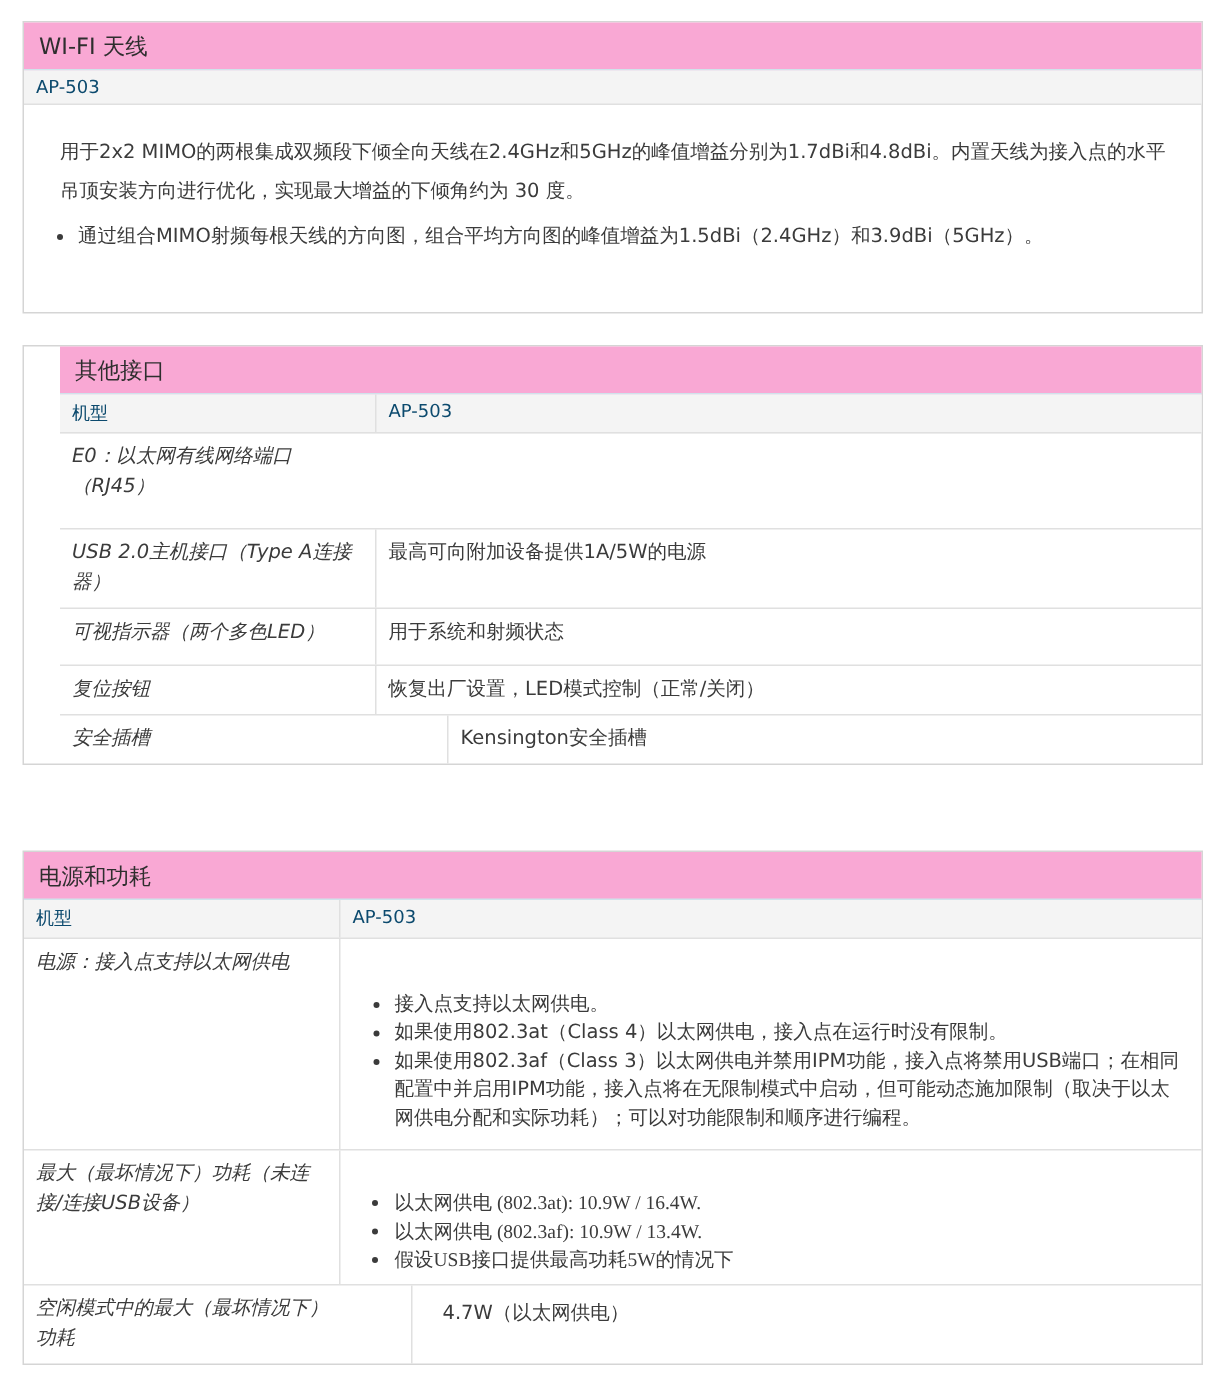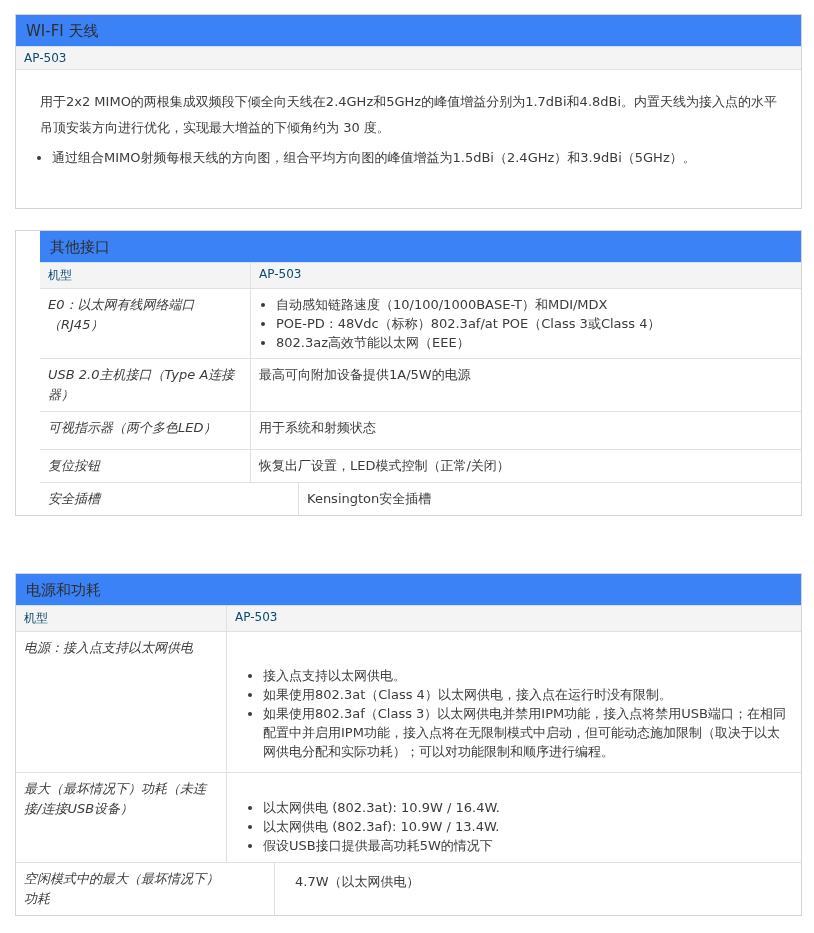--- a/index.html
+++ b/index.html
@@ -9,21 +9,21 @@
     font-size:13px;color:#3b3b3b;
   }
   .box{
     box-sizing:border-box;margin-left:15px;width:787px;
     border:1px solid #d5d5d5;background:#fff;
   }
   .box.first{margin-top:14px;}
   .box.second{margin-top:21px;padding-left:24px;}
   .box.third{margin-top:57px;}
   .hdr{
-    box-sizing:border-box;height:32px;background:#3b82f6;
+    box-sizing:border-box;height:32px;background:#f9a8d4;
     padding:7px 10px 0 10px;font-size:15px;color:#2e2e2e;
     border-bottom:1px solid #cfe3eb;
   }
   .model-row{
     display:flex;background:#f4f4f4;border-bottom:1px solid #e0e0e0;
     color:#0c4a6e;font-size:12px;
   }
   .model-row.single{display:block;padding:4px 8px;}
   .model-row .ml{box-sizing:border-box;width:210px;padding:4px 8px;}
   .model-row .mr{box-sizing:border-box;flex:1;border-left:1px solid #e0e0e0;padding:4px 8px;}
@@ -34,21 +34,21 @@
   .trow{display:flex;border-bottom:1px solid #e0e0e0;}
   .trow:last-child{border-bottom:none;gap:48px;}
   .tl{box-sizing:border-box;width:210px;padding:6px 4px 6px 8px;line-height:20px;font-style:italic;}
   .tr{box-sizing:border-box;flex:1;border-left:1px solid #e0e0e0;padding:6px 10px 6px 8px;line-height:20px;}
   .tr ul{margin:0;padding-left:17px;}
   .tr li{line-height:19px;margin:0;}
   .mh63{min-height:63px;} .mh38{min-height:38px;} .mh37{min-height:37px;justify-content:space-between;}
   .mh25{min-height:25px;} .mh24{min-height:24px;} .mh23{min-height:23px;}
   .mh140{min-height:140px;} .mh89{min-height:89px;} .mh39{min-height:39px;}
   .ul-power{margin:28px 0 0 0 !important;padding-left:28px !important;}
-  .ul-max{margin:19px 0 0 0 !important;padding-left:28px !important;}
+  .ul-max{margin:19px 0 0 0 !important;padding-left:28px !important;font-family:Liberation Serif, serif;}
   .val-indent{padding:9px 10px 6px 20px;}
 </style>
 </head>
 <body>
 
 <div class="box first">
   <div class="hdr">WI-FI 天线</div>
   <div class="model-row single">
     <span>AP-503</span>
   </div>
@@ -62,27 +62,20 @@
 
 <div class="box second">
   <div class="hdr">其他接口</div>
   <div class="model-row">
     <div class="ml">机型</div>
     <div class="mr">AP-503</div>
   </div>
 
   <div class="trow mh63">
     <div class="tl">E0：以太网有线网络端口（RJ45）</div>
-    <div class="tr">
-      <ul>
-        <li>自动感知链路速度（10/100/1000BASE-T）和MDI/MDX</li>
-        <li>POE-PD：48Vdc（标称）802.3af/at POE（Class 3或Class 4）</li>
-        <li>802.3az高效节能以太网（EEE）</li>
-      </ul>
-    </div>
   </div>
 
   <div class="trow mh38">
     <div class="tl">USB 2.0主机接口（Type A连接器）</div>
     <div class="tr">最高可向附加设备提供1A/5W的电源</div>
   </div>
 
   <div class="trow mh37">
     <div class="tl">可视指示器（两个多色LED）</div>
     <div class="tr">用于系统和射频状态</div>

